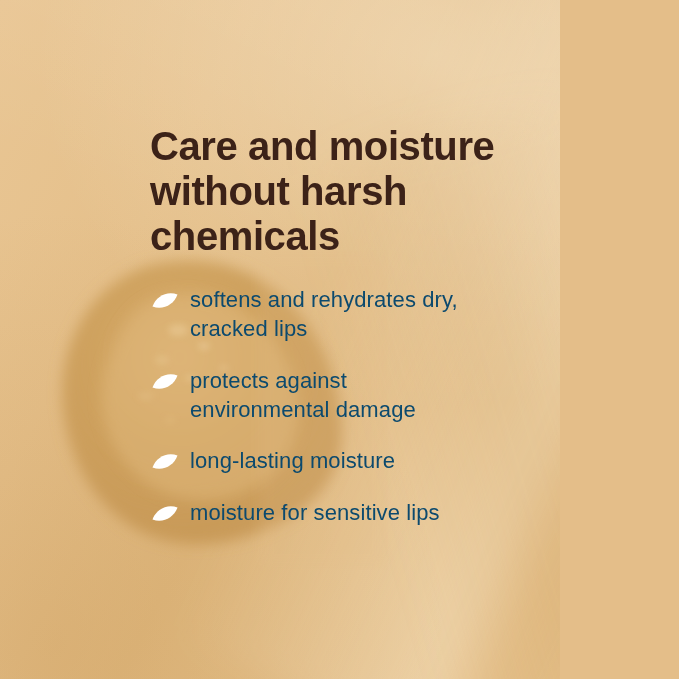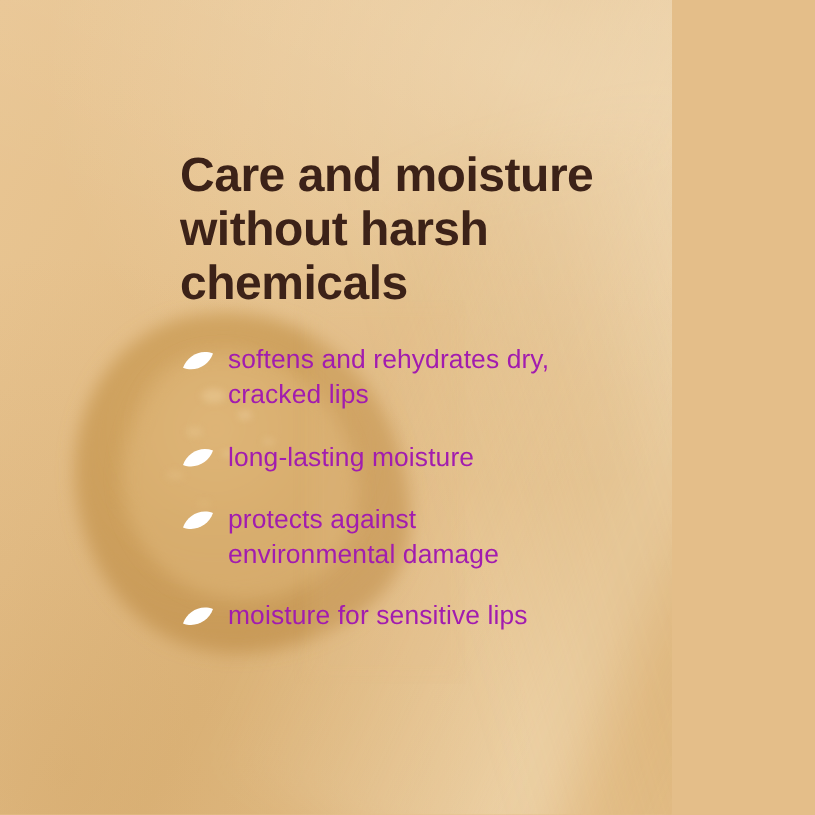--- a/index.html
+++ b/index.html
@@ -137,21 +137,21 @@
     margin-top: 5px;
     margin-right: 10px;
   }
   .leaf-icon svg { display: block; width: 100%; height: 100%; }
 
   .bullet-text {
     font-size: 22px;
     font-weight: 300;
     line-height: 1.33;
     letter-spacing: 0.1px;
-    color: #a21caf;
+    color: #0c4a6e;
     white-space: pre-line;
     padding-top: 0px;
   }
 </style>
 </head>
 <body>
 
 <div id="page">
 
   <div class="bg-base"></div>
@@ -227,31 +227,31 @@
         <span class="bullet-text">softens and rehydrates dry,
 cracked lips</span>
       </li>
 
       <li class="bullet-item">
         <span class="leaf-icon">
           <svg viewBox="0 0 30 22" aria-hidden="true">
             <path d="M2.5,16.5 C6,6.5 17,0.5 27.5,4.5 C24,14.5 13,20.5 2.5,16.5 Z" fill="#FFFFFF"></path>
           </svg>
         </span>
-        <span class="bullet-text">long-lasting moisture</span>
-      </li>
-
-      <li class="bullet-item">
-        <span class="leaf-icon">
-          <svg viewBox="0 0 30 22" aria-hidden="true">
-            <path d="M2.5,16.5 C6,6.5 17,0.5 27.5,4.5 C24,14.5 13,20.5 2.5,16.5 Z" fill="#FFFFFF"></path>
-          </svg>
-        </span>
         <span class="bullet-text">protects against
 environmental damage</span>
+      </li>
+
+      <li class="bullet-item">
+        <span class="leaf-icon">
+          <svg viewBox="0 0 30 22" aria-hidden="true">
+            <path d="M2.5,16.5 C6,6.5 17,0.5 27.5,4.5 C24,14.5 13,20.5 2.5,16.5 Z" fill="#FFFFFF"></path>
+          </svg>
+        </span>
+        <span class="bullet-text">long-lasting moisture</span>
       </li>
 
       <li class="bullet-item">
         <span class="leaf-icon">
           <svg viewBox="0 0 30 22" aria-hidden="true">
             <path d="M2.5,16.5 C6,6.5 17,0.5 27.5,4.5 C24,14.5 13,20.5 2.5,16.5 Z" fill="#FFFFFF"></path>
           </svg>
         </span>
         <span class="bullet-text">moisture for sensitive lips</span>
       </li>

